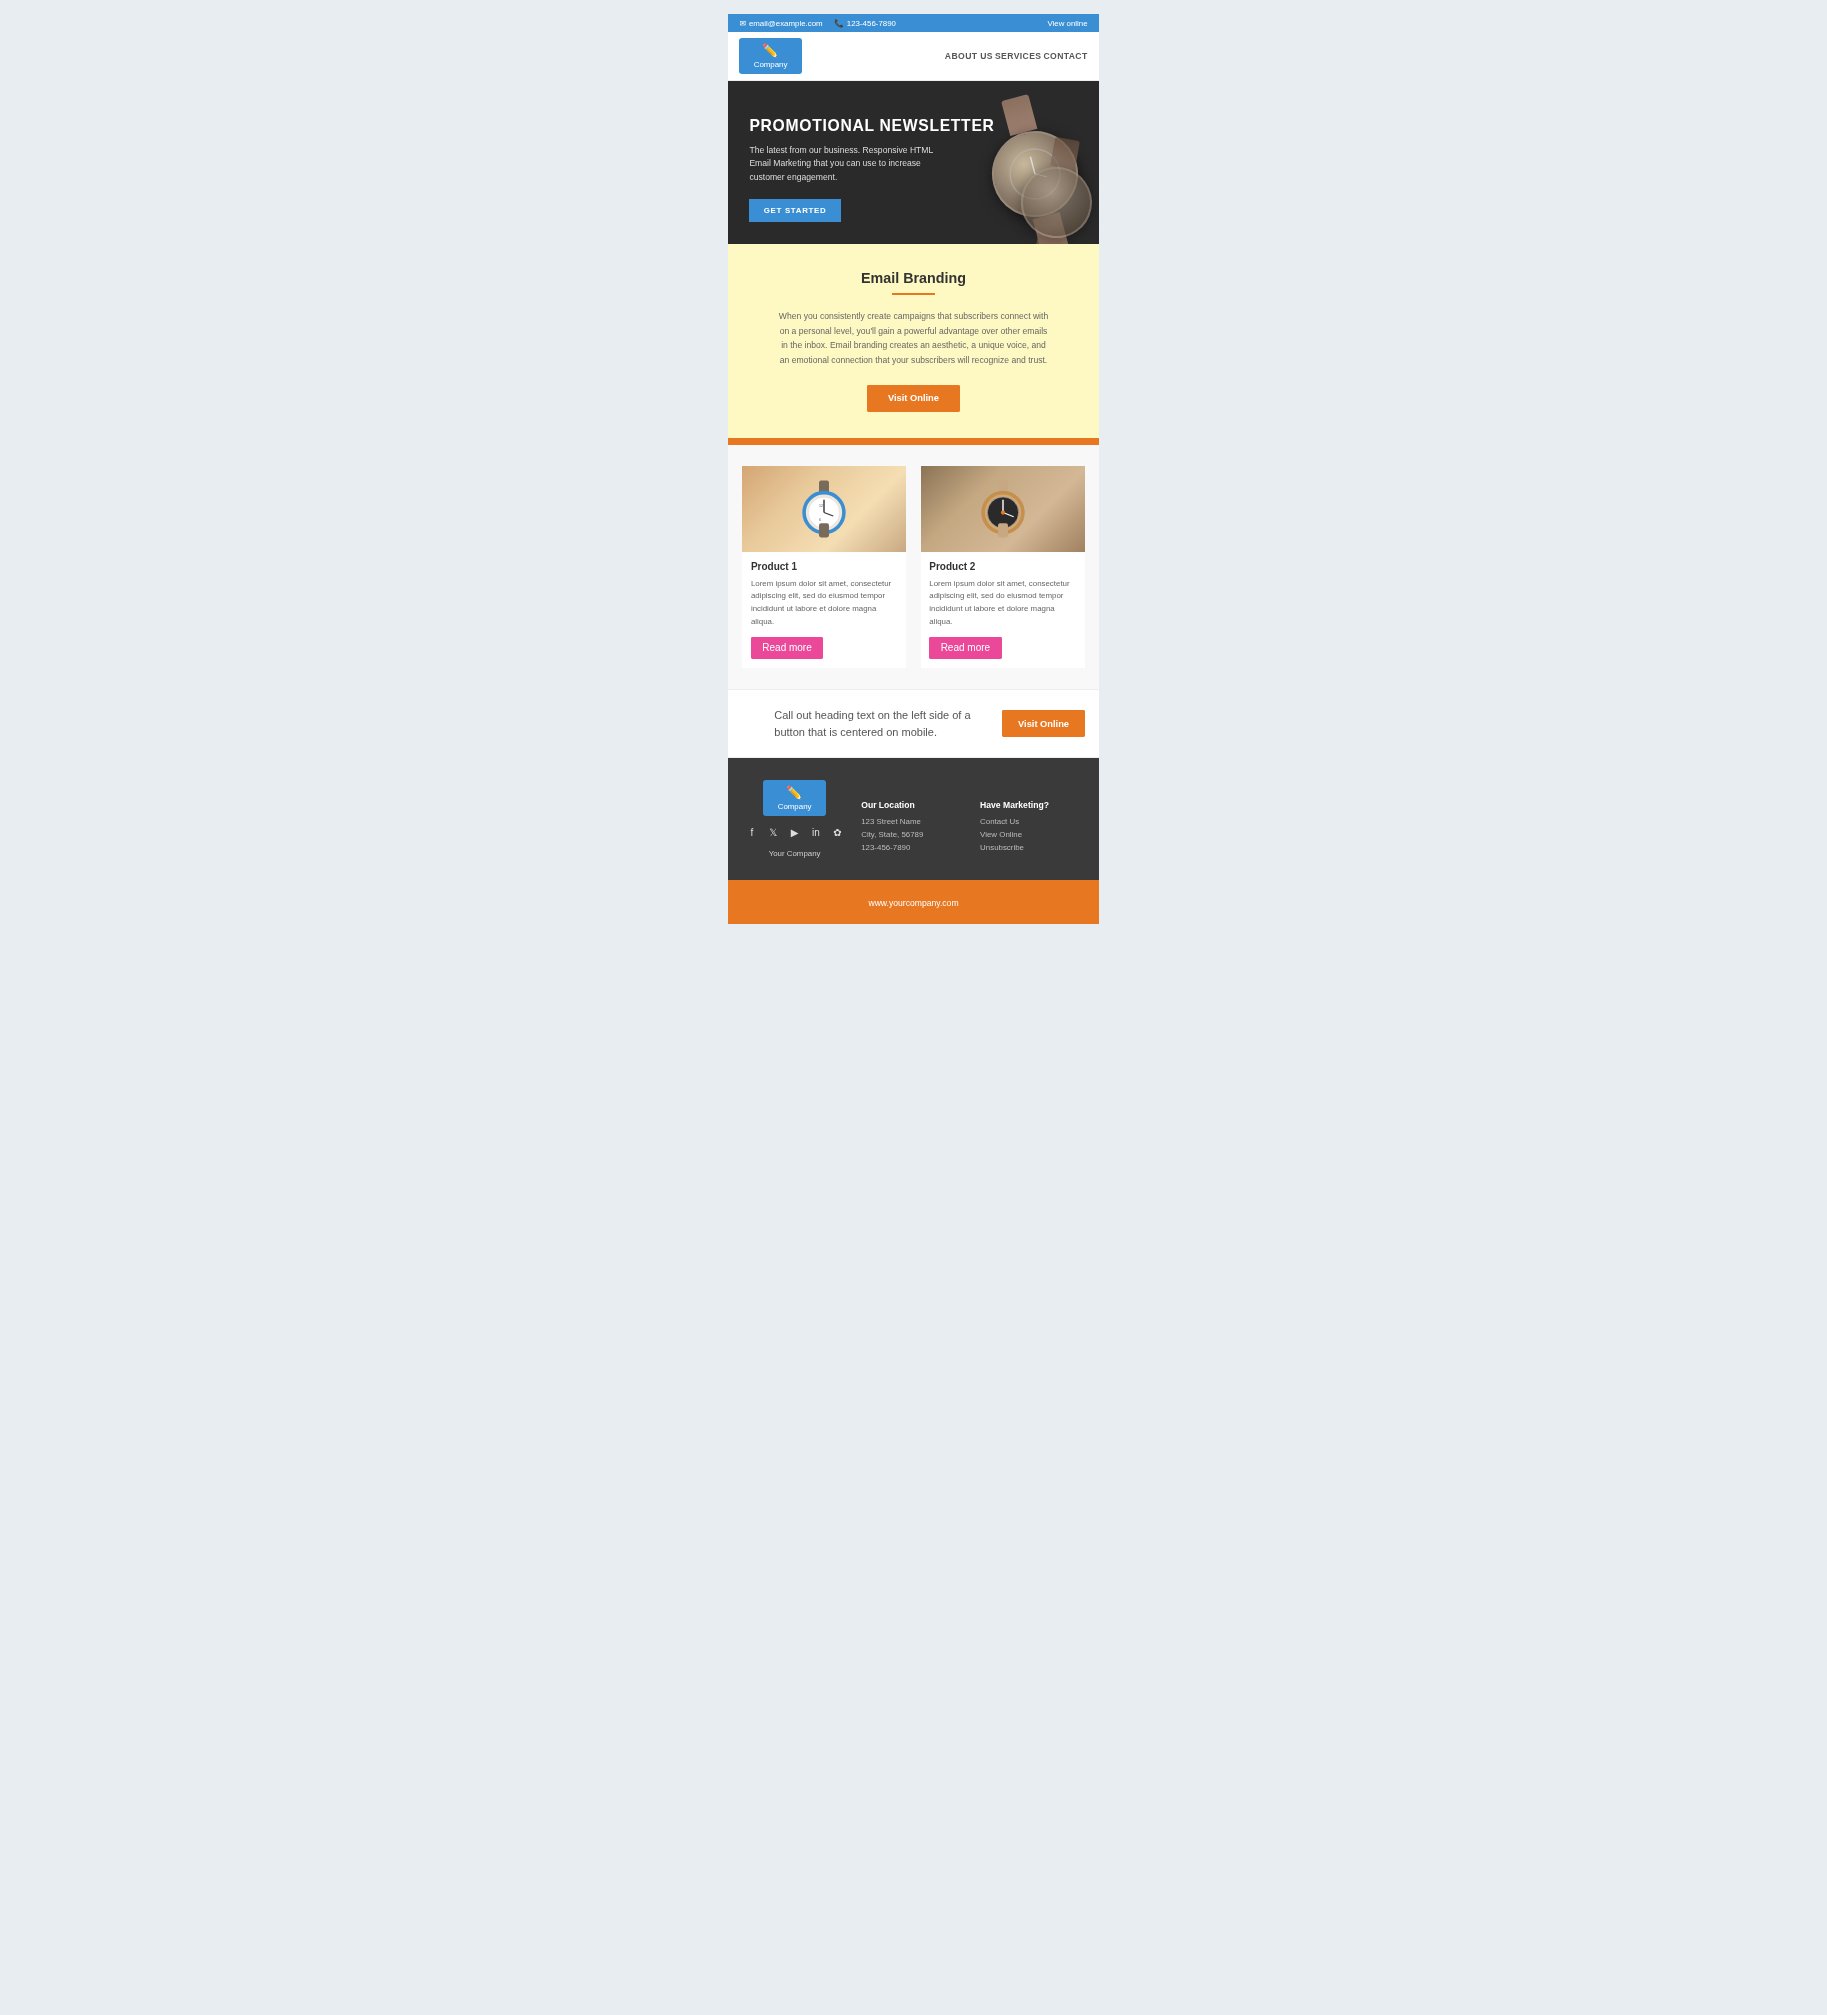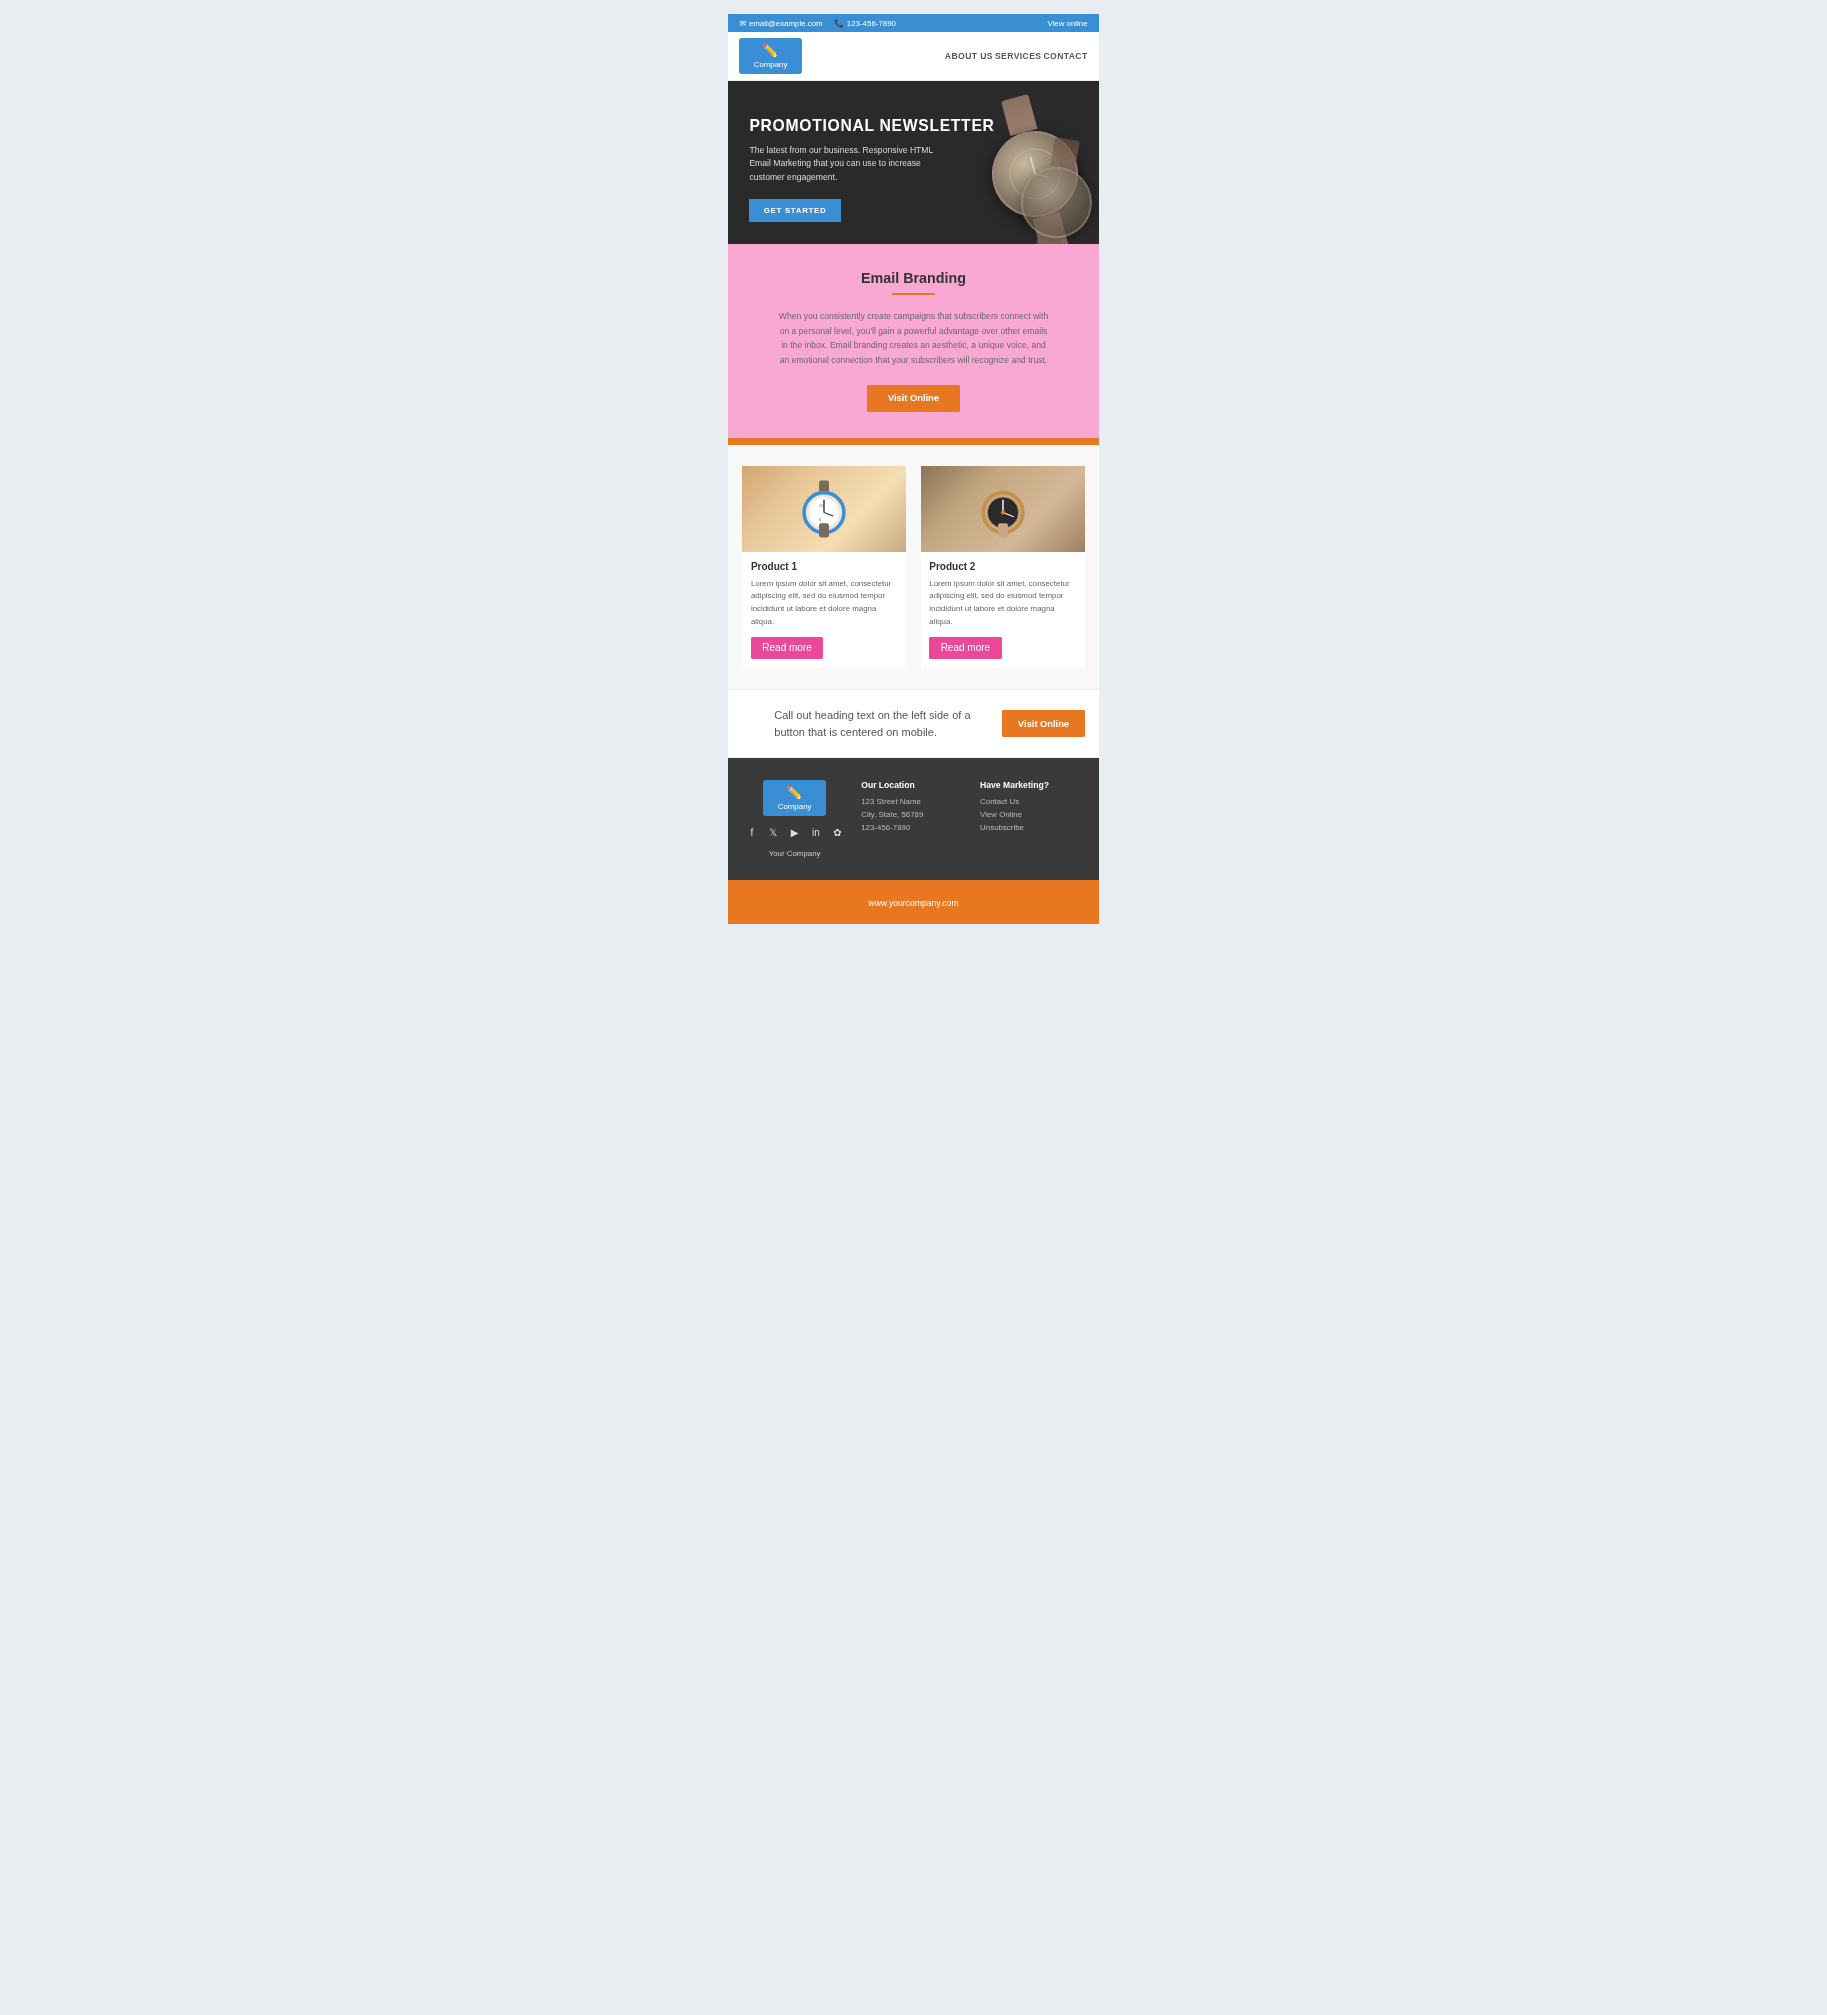--- a/index.html
+++ b/index.html
@@ -151,21 +151,21 @@
       font-weight: 700;
       letter-spacing: 0.7px;
       cursor: pointer;
       text-transform: uppercase;
       position: relative;
       z-index: 2;
     }
 
     
     .branding-section {
-      background: #f9a8d4;
+      background: #fef9c3;
       padding: 26px 19px;
       text-align: center;
     }
     .branding-title {
       font-size: 14.3px;
       font-weight: 700;
       color: #333;
       margin-bottom: 7.1px;
     }
     .branding-divider {
@@ -324,20 +324,21 @@
       align-items: center;
       justify-content: center;
     }
     .footer-company-name {
       font-size: 7.9px;
       color: #ccc;
       text-align: center;
     }
     .footer-col {
       flex: 1;
+      margin-top: 20px;
     }
     .footer-col-title {
       font-size: 8.6px;
       font-weight: 700;
       color: #fff;
       margin-bottom: 7.1px;
     }
     .footer-col-item {
       font-size: 7.9px;
       color: #bbb;

